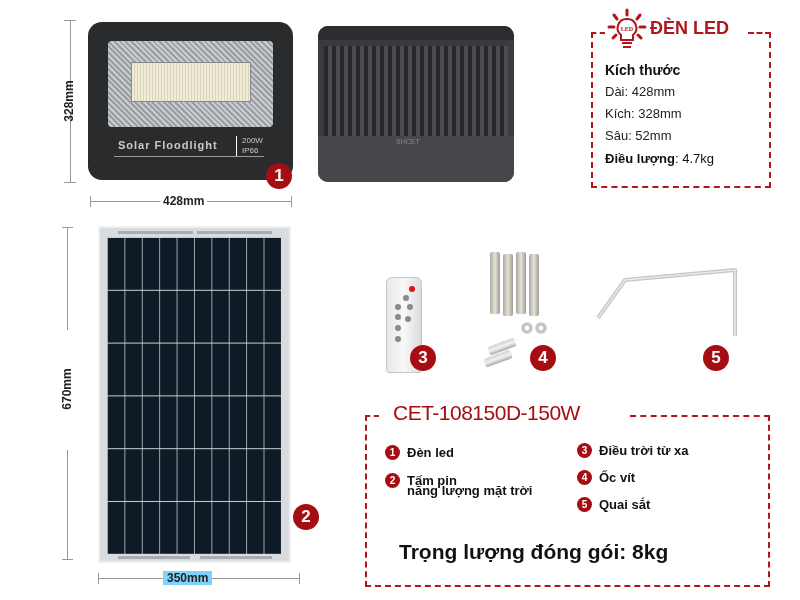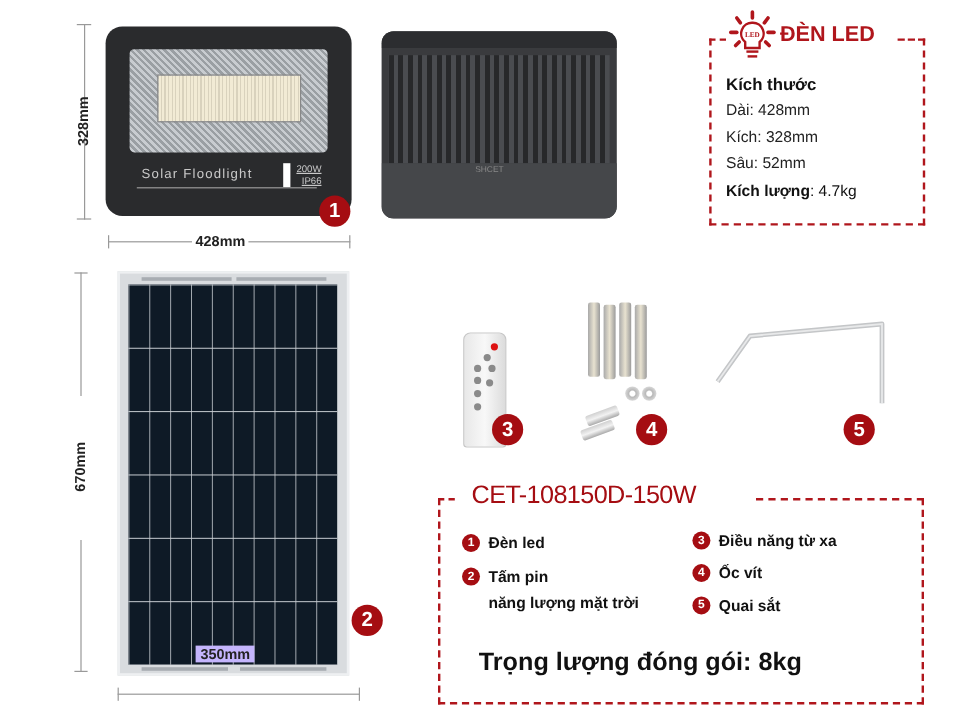--- a/index.html
+++ b/index.html
@@ -8,22 +8,22 @@
   .badge { position: absolute; width: 26px; height: 26px; border-radius: 50%; background: #a50d12; color: #fff; font-weight: bold; font-size: 17px; display: flex; align-items: center; justify-content: center; font-family: "Liberation Sans", sans-serif; }
   .badge.sm { width: 15px; height: 15px; font-size: 10px; position: static; display: inline-flex; margin-right: 7px; flex-shrink: 0; }
   .dimtext { font-weight: bold; font-size: 12px; color: #222; }
   .dimline { background: #999; }
   .vtext { transform: rotate(-90deg); transform-origin: center; white-space: nowrap; }
 
   
   .flood { left: 88px; top: 22px; width: 205px; height: 158px; background: #2a2b2d; border-radius: 14px; }
   .flood .reflector { position: absolute; left: 20px; top: 19px; width: 165px; height: 86px; background: repeating-linear-gradient(45deg,#9a9fa3 0 2px,#c8ccd0 2px 4px); border-radius: 4px; }
   .flood .ledpanel { position: absolute; left: 23px; top: 21px; width: 120px; height: 40px; background: repeating-linear-gradient(90deg,#f2ebd5 0 2px,#d9d2bd 2px 3px); border: 1px solid #888; }
-  .flood .label { position: absolute; left: 30px; top: 117px; color: #c9c9c9; font-size: 11px; font-weight: normal; letter-spacing: 1px; text-align: right; }
-  .flood .spec { position: absolute; left: 148px; top: 114px; color: #c9c9c9; font-size: 8px; line-height: 10px; text-align: right; border-left: 6px solid #ffffff; padding-left: 5px; text-decoration: underline; }
+  .flood .label { position: absolute; left: 30px; top: 117px; color: #c9c9c9; font-size: 11px; font-weight: bold; letter-spacing: 1px; text-align: right; }
+  .flood .spec { position: absolute; left: 148px; top: 114px; color: #c9c9c9; font-size: 8px; line-height: 10px; text-align: left; border-left: 1px solid #ffffff; padding-left: 5px; }
   .flood .underline { position: absolute; left: 26px; top: 134px; width: 150px; height: 1px; background: #999; }
 
   
   .back { left: 318px; top: 26px; width: 196px; height: 156px; background: #3a3b3e; border-radius: 10px; overflow: hidden; }
   .back .fins { position: absolute; left: 6px; top: 20px; width: 184px; height: 90px; background: repeating-linear-gradient(90deg,#27282a 0 4px,#4a4c50 4px 8px); }
   .back .plate { position: absolute; left: 0; top: 110px; width: 196px; height: 46px; background: #45474a; }
   .back .brand { position: absolute; left: 78px; top: 112px; color: #888; font-size: 7px; line-height: 7px; }
   .back .bar { position: absolute; left: 0; top: 0; width: 196px; height: 14px; background: #2c2d30; }
 
   
@@ -111,42 +111,42 @@
   <rect x="15" y="34" width="10" height="2" fill="#b0161c"></rect>
   <rect x="16" y="38" width="8" height="2" fill="#b0161c"></rect>
   <text x="20" y="23" font-size="6" font-weight="bold" text-anchor="middle" fill="#b0161c" font-family="Liberation Serif, serif">LED</text>
 </svg>
 <div class="abs ledtitle">ĐÈN LED</div>
 <div class="abs ledbox">
   <div class="heading">Kích thước</div>
   <div class="row" style="top:52px;">Dài: 428mm</div>
   <div class="row" style="top:74px;">Kích: 328mm</div>
   <div class="row" style="top:96px;">Sâu: 52mm</div>
-  <div class="weight"><b>Kích lượng</b><span>: 4.7kg</span></div>
+  <div class="weight"><b>Điều lượng</b><span>: 4.7kg</span></div>
 </div>
 
 <div class="abs dimline" style="left:67px;top:227px;width:1px;height:333px;"></div>
 <div class="abs dimline" style="left:62px;top:227px;width:11px;height:1px;"></div>
 <div class="abs dimline" style="left:62px;top:559px;width:11px;height:1px;"></div>
 <div class="abs" style="left:55px;top:330px;width:26px;height:120px;background:#fff;"></div>
 <div class="abs dimtext vtext" style="left:42px;top:382px;width:50px;text-align:center;">670mm</div>
 
 <div class="abs panel">
   <div class="busbar" style="left:18px;top:3px;width:75px;"></div>
   <div class="busbar" style="left:97px;top:3px;width:75px;"></div>
   <div class="cells"></div>
   <div class="busbar" style="left:18px;top:328px;width:72px;"></div>
   <div class="busbar" style="left:100px;top:328px;width:72px;"></div>
 </div>
 <div class="badge" style="left:293px;top:504px;">2</div>
 
 <div class="abs dimline" style="left:98px;top:578px;width:202px;height:1px;"></div>
 <div class="abs dimline" style="left:98px;top:573px;width:1px;height:11px;"></div>
 <div class="abs dimline" style="left:299px;top:573px;width:1px;height:11px;"></div>
-<div class="abs dimtext" style="left:163px;top:538px;background:#c4b5fd;padding:0 4px;">350mm</div>
+<div class="abs dimtext" style="left:163px;top:571px;background:#7dd3fc;padding:0 4px;">350mm</div>
 
 <div class="abs remote">
   <div class="btn red" style="left:22px;top:8px;"></div>
   <div class="btn" style="left:16px;top:17px;"></div>
   <div class="btn" style="left:8px;top:26px;"></div>
   <div class="btn" style="left:20px;top:26px;"></div>
   <div class="btn" style="left:8px;top:36px;"></div>
   <div class="btn" style="left:18px;top:38px;"></div>
   <div class="btn" style="left:8px;top:47px;"></div>
   <div class="btn" style="left:8px;top:58px;"></div>
@@ -176,24 +176,24 @@
 <div class="abs pkgtitle">CET-108150D-150W</div>
 <div class="abs pkg">
   <div class="item" style="left:18px;top:30px;">
     <span class="badge sm">1</span>
     <span>Đèn led</span>
   </div>
   <div class="item" style="left:18px;top:58px;">
     <span class="badge sm">2</span>
     <span>Tấm pin</span>
   </div>
-  <div class="item2sub" style="left:40px;top:80px;text-align:right;">năng lượng mặt trời</div>
+  <div class="item2sub" style="left:40px;top:68px;text-align:right;">năng lượng mặt trời</div>
   <div class="item" style="left:210px;top:28px;">
     <span class="badge sm">3</span>
-    <span>Điều năng từ xa</span>
+    <span>Điều trời từ xa</span>
   </div>
   <div class="item" style="left:210px;top:55px;">
     <span class="badge sm">4</span>
     <span>Ốc vít</span>
   </div>
   <div class="item" style="left:210px;top:82px;">
     <span class="badge sm">5</span>
     <span>Quai sắt</span>
   </div>
   <div class="pkgweight">Trọng lượng đóng gói:  8kg</div>

